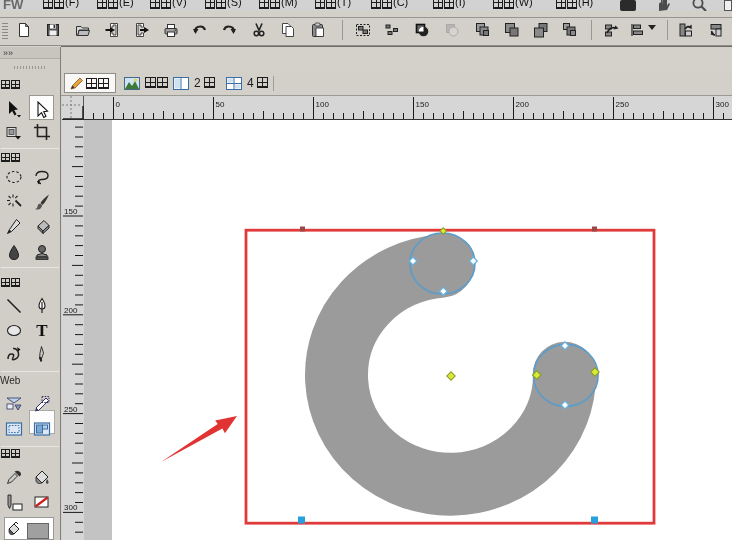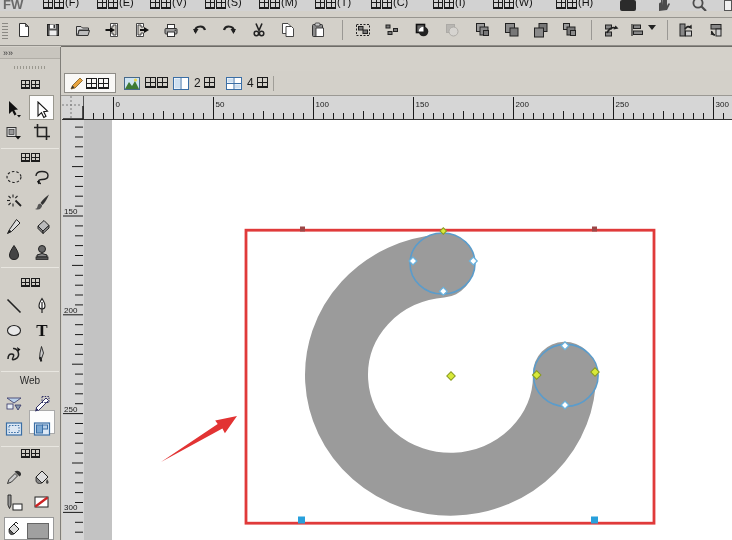--- a/index.html
+++ b/index.html
@@ -14,21 +14,21 @@
 .tsep{position:absolute;top:9px;width:1px;height:20px;background:#9a9894}
 
 #tabrow{left:61px;top:47px;width:671px;height:24px;background:#c6c3bc;overflow:hidden}
 #tab1{position:absolute;left:16px;top:3px;width:130px;height:21px;background:#d5d2cb;border:1px solid #8a887f;border-bottom:none;font-size:12px;color:#1a1a1a;padding:4px 0 0 9px}
 #tab1 .x{position:absolute;right:7px;top:4px;font-size:11px;color:#444}
 
 #modebar{left:61px;top:71px;width:671px;height:25px;background:#d3d0c9;border-bottom:1px solid #9b9994;overflow:hidden}
 .mbtn{position:absolute;top:2px;height:20px;font-size:12px;color:#1a1a1a;white-space:nowrap;padding-top:3px}
 
 #tools{left:0;top:47px;width:61px;height:493px;background:#d1cec7;border-right:1px solid #807e79;overflow:hidden}
-.sect{position:absolute;left:0;width:60px;text-align:center;font-size:10px;color:#2a2a2a}
+.sect{position:absolute;left:0;width:60px;text-align:left;font-size:10px;color:#2a2a2a}
 #tools svg{position:absolute}
 
 #corner{left:62px;top:96px;width:22px;height:24px;background:#d6d6d6;border-right:1px solid #555;border-bottom:1px solid #333}
 #hruler{left:84px;top:96px;width:648px;height:24px;background:#d6d6d6;border-bottom:1px solid #333;overflow:hidden}
 #vruler{left:62px;top:120px;width:22px;height:420px;background:#d6d6d6;overflow:hidden}
 #canvas{left:84px;top:120px;width:648px;height:420px;background:#c3c3c3;overflow:hidden}
 #page{position:absolute;left:28px;top:0;width:620px;height:420px;background:#fff}
 
 .cj{display:inline-block;vertical-align:top;box-sizing:border-box;border:1px solid #1c1c1c;
  background:linear-gradient(#1c1c1c,#1c1c1c) 50% 0/1px 100% no-repeat,linear-gradient(#1c1c1c,#1c1c1c) 0 45%/100% 1px no-repeat,linear-gradient(#1c1c1c,#1c1c1c) 0 100%/100% 1px no-repeat;}

